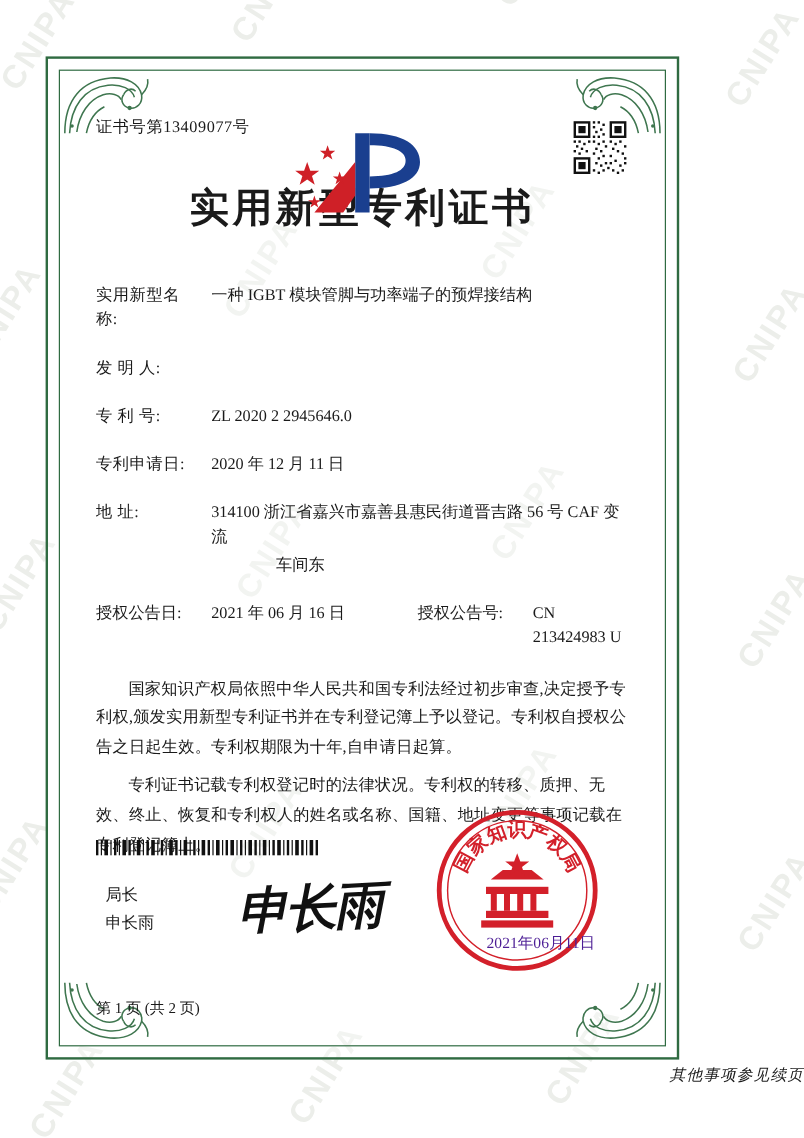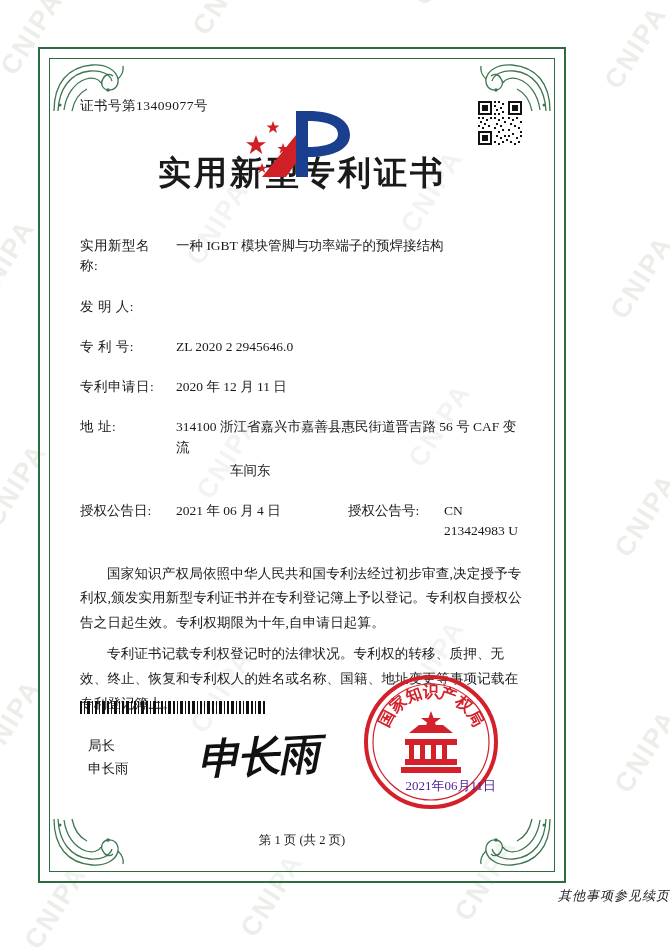--- a/index.html
+++ b/index.html
@@ -187,21 +187,21 @@
     bottom: 64px;
     font-size: 13px;
     color: #4c1d95;
   }
 
   .page-no {
     position: absolute;
     left: 0;
     right: 0;
     bottom: 10px;
-    text-align: center;
+    text-align: left;
     font-size: 12.5px;
   }
 
   .footer-note {
     position: absolute;
     left: 0;
     right: 0;
     bottom: 43px;
     text-align: right;
     font-size: 13px;
@@ -406,21 +406,21 @@
         <div class="field-sep"></div>
         <div class="field-value">
           <div>314100 浙江省嘉兴市嘉善县惠民街道晋吉路 56 号 CAF 变流</div>
           <div class="field-value-2">车间东</div>
         </div>
       </div>
 
       <div class="field-row row-two">
         <div class="half-label">授权公告日:</div>
         <div class="field-sep"></div>
-        <div class="half-value">2021 年 06 月 4 日</div>
+        <div class="half-value">2021 年 06 月 16 日</div>
         <div class="half-label2">授权公告号:</div>
         <div class="field-sep"></div>
         <div class="half-value2">CN 213424983 U</div>
       </div>
 
     </div>
 
     <div class="para">国家知识产权局依照中华人民共和国专利法经过初步审查,决定授予专利权,颁发实用新型专利证书并在专利登记簿上予以登记。专利权自授权公告之日起生效。专利权期限为十年,自申请日起算。</div>
     <div class="para">专利证书记载专利权登记时的法律状况。专利权的转移、质押、无效、终止、恢复和专利权人的姓名或名称、国籍、地址变更等事项记载在专利登记簿上。</div>
 

